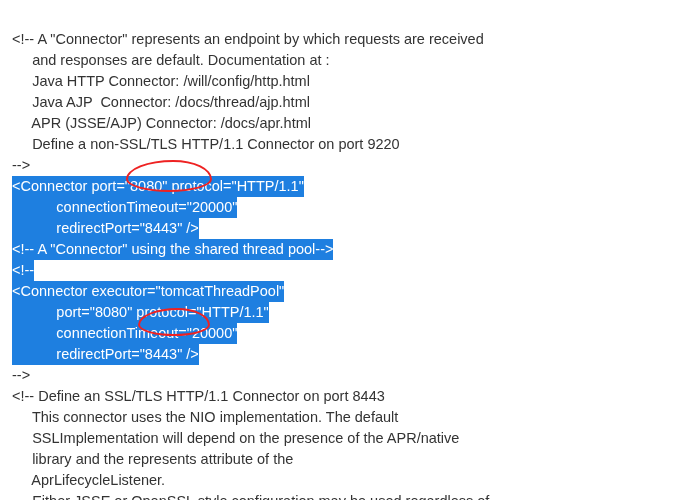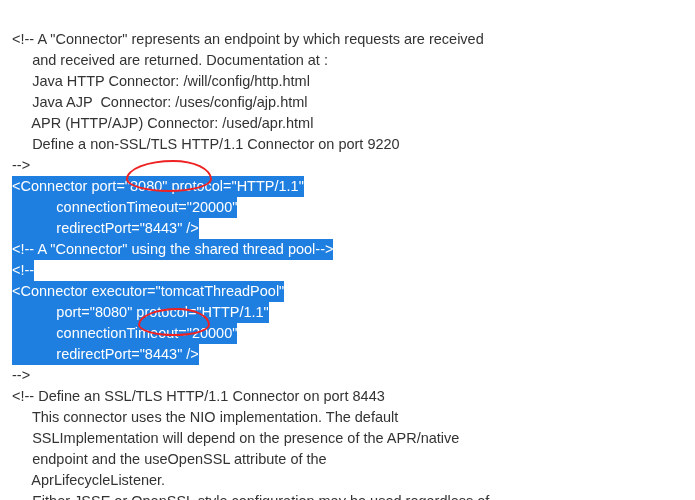--- a/index.html
+++ b/index.html
@@ -33,39 +33,39 @@
     background: transparent;
     pointer-events: none;
   }
 </style>
 </head>
 <body>
 
 <div class="container">
 <div class="code">
 <span class="plain">&lt;!-- A "Connector" represents an endpoint by which requests are received</span>
-<span class="plain">     and received are returned. Documentation at :</span>
+<span class="plain">     and responses are default. Documentation at :</span>
 <span class="plain">     Java HTTP Connector: /will/config/http.html</span>
-<span class="plain">     Java AJP  Connector: /uses/config/ajp.html</span>
-<span class="plain">     APR (HTTP/AJP) Connector: /used/apr.html</span>
+<span class="plain">     Java AJP  Connector: /docs/thread/ajp.html</span>
+<span class="plain">     APR (JSSE/AJP) Connector: /docs/apr.html</span>
 <span class="plain">     Define a non-SSL/TLS HTTP/1.1 Connector on port 9220</span>
 <span class="plain">--&gt;</span>
 <span class="hl hl-line">&lt;Connector port="8080" protocol="HTTP/1.1"</span>
 <span class="hl hl-line">           connectionTimeout="20000"</span>
 <span class="hl hl-line">           redirectPort="8443" /&gt;</span>
 <span class="hl hl-line">&lt;!-- A "Connector" using the shared thread pool--&gt;</span>
 <span class="hl hl-line">&lt;!--</span>
 <span class="hl hl-line">&lt;Connector executor="tomcatThreadPool"</span>
 <span class="hl hl-line">           port="8080" protocol="HTTP/1.1"</span>
 <span class="hl hl-line">           connectionTimeout="20000"</span>
 <span class="hl hl-line">           redirectPort="8443" /&gt;</span>
 <span class="plain">--&gt;</span>
 <span class="plain">&lt;!-- Define an SSL/TLS HTTP/1.1 Connector on port 8443</span>
 <span class="plain">     This connector uses the NIO implementation. The default</span>
 <span class="plain">     SSLImplementation will depend on the presence of the APR/native</span>
-<span class="plain">     endpoint and the useOpenSSL attribute of the</span>
+<span class="plain">     library and the represents attribute of the</span>
 <span class="plain">     AprLifecycleListener.</span>
 <span class="plain">     Either JSSE or OpenSSL style configuration may be used regardless of</span>
 </div>
 
 <div class="annot" style="left:114px; top:152px; width:82px; height:28px;"></div>
 <div class="annot" style="left:126px; top:300px; width:68px; height:24px;"></div>
 </div>
 
 </body></html>

